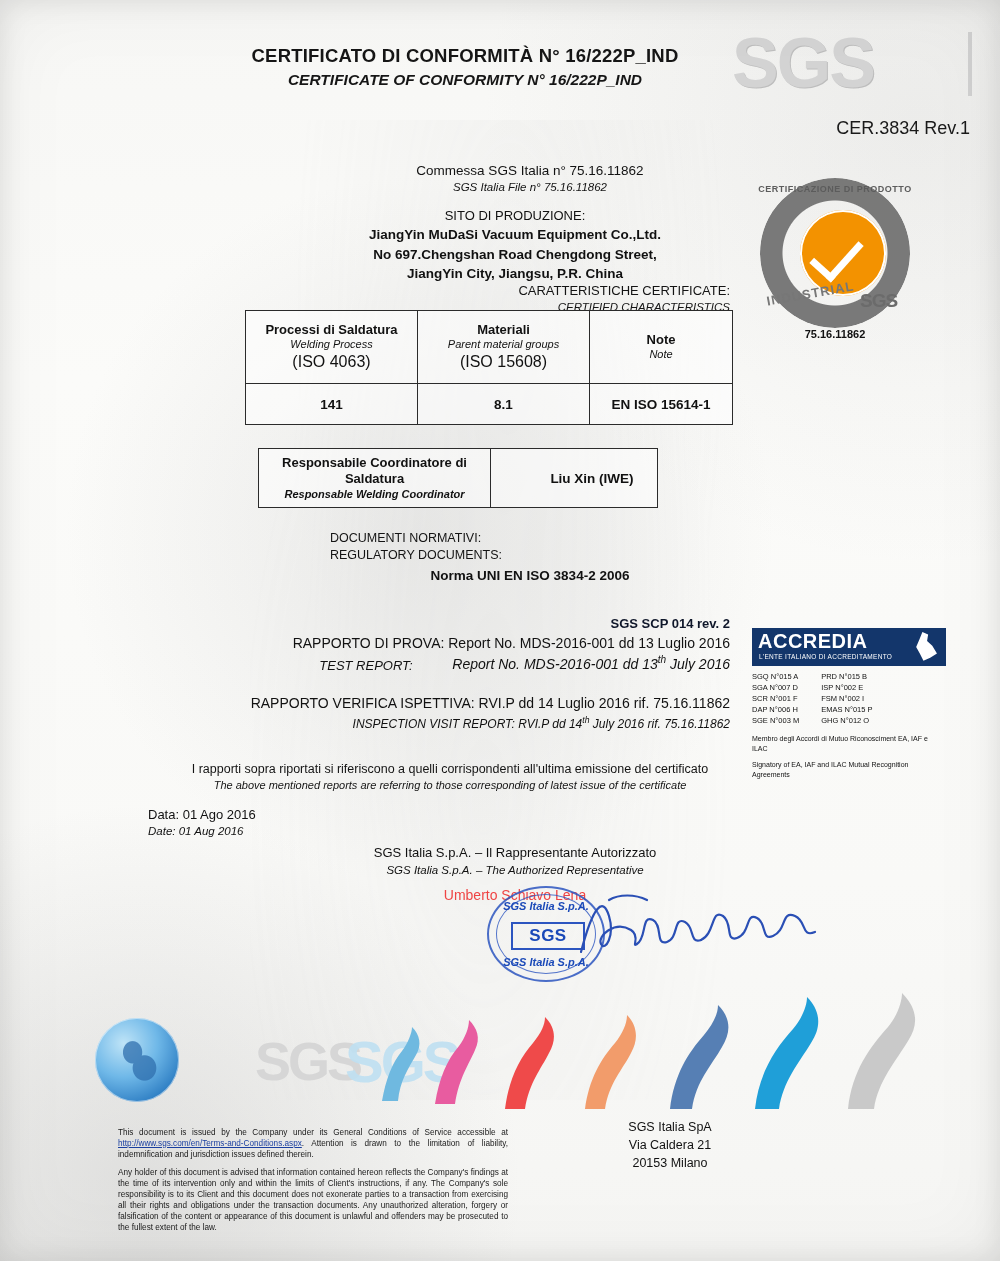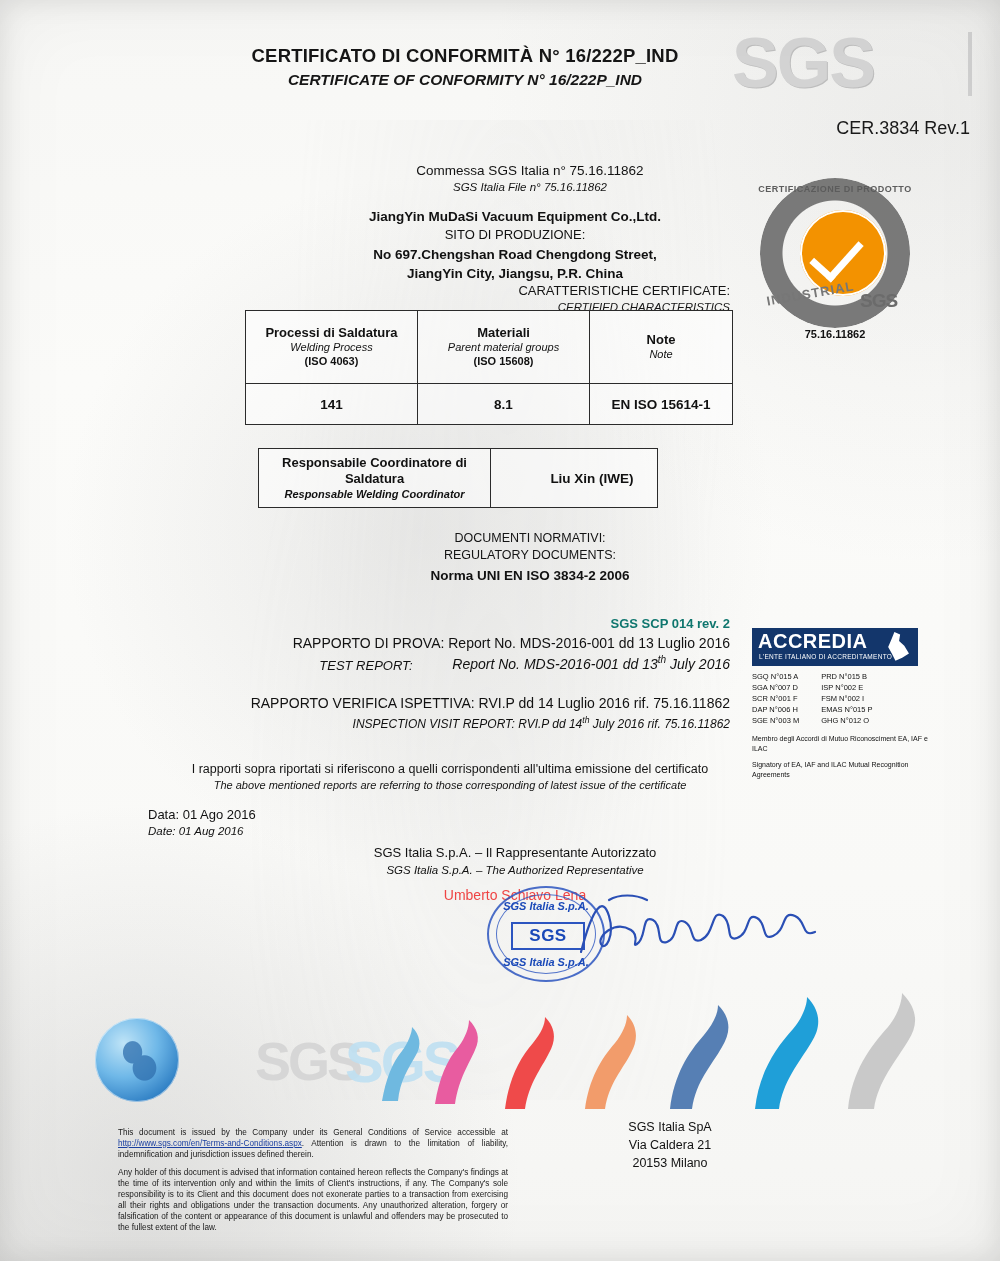--- a/index.html
+++ b/index.html
@@ -69,55 +69,55 @@
   .pm-curve-txt{position:absolute;width:166px;text-align:center;font-size:9px;font-weight:bold;color:#5c5c5c;letter-spacing:.5px;}
   .pm-ind{position:absolute;left:14px;top:108px;font-size:13px;font-weight:bold;color:#777;letter-spacing:1px;transform:rotate(-10deg);}
   .pm-sgs{position:absolute;left:108px;top:112px;font-size:19px;font-weight:bold;color:#6b6b6b;letter-spacing:-1px;}
   .pm-code{position:absolute;left:0;top:150px;width:166px;text-align:center;font-size:11px;font-weight:bold;color:#111;}
 
   
   table.t1{position:absolute;left:245px;top:310px;width:488px;border-collapse:collapse;background:rgba(255,255,255,.55);}
   table.t1 td{border:1px solid #2b2b2b;text-align:center;padding:5px 4px;color:#111;}
   table.t1 .hd{height:62px;font-size:13px;line-height:1.25;}
   table.t1 .hd .s{font-size:11px;font-style:italic;font-weight:normal;}
-  table.t1 .hd .n{font-size:11px;font-weight:bold;}
+  table.t1 .hd .n{font-size:16px;font-weight:normal;}
   table.t1 .val{height:30px;font-size:13.5px;font-weight:bold;}
 
   table.t2{position:absolute;left:258px;top:448px;width:400px;border-collapse:collapse;background:rgba(255,255,255,.55);}
   table.t2 td{border:1px solid #2b2b2b;padding:6px 8px;color:#111;text-align:center;}
   table.t2 .lab{width:215px;font-size:13px;font-weight:bold;line-height:1.25;}
   table.t2 .lab .s{font-size:11px;font-style:italic;}
   table.t2 .val{font-size:13.5px;font-weight:bold;padding-left:44px;}
 
   
-  .docnorm{position:absolute;left:330px;top:530px;width:400px;text-align:center;line-height:1.35;}
+  .docnorm{position:absolute;left:330px;top:530px;width:400px;text-align:left;line-height:1.35;}
   .docnorm .a{font-size:12.5px;color:#141414;}
   .docnorm .b2{font-size:12.5px;color:#141414;}
   .norma{position:absolute;left:330px;top:568px;width:400px;text-align:center;font-size:13.5px;font-weight:bold;color:#111;}
 
-  .scp{position:absolute;left:300px;top:616px;width:430px;text-align:right;font-size:13px;font-weight:bold;color:#0f766e;}
+  .scp{position:absolute;left:300px;top:616px;width:430px;text-align:right;font-size:13px;font-weight:bold;color:#0f172a;}
   .rapp1{position:absolute;left:230px;top:634px;width:500px;text-align:right;line-height:1.4;}
   .rapp1 .a{font-size:14px;color:#111;}
   .rapp1 .b2{font-size:13px;font-style:italic;color:#111;}
   .rapp2{position:absolute;left:180px;top:694px;width:550px;text-align:right;line-height:1.4;}
   .rapp2 .a{font-size:14px;color:#111;}
   .rapp2 .b2{font-size:12px;font-style:italic;color:#111;}
   .sup{font-size:.72em;vertical-align:super;}
 
   .refnote{position:absolute;left:150px;top:760px;width:600px;text-align:center;line-height:1.45;}
   .refnote .a{font-size:12.5px;color:#141414;}
   .refnote .b2{font-size:11px;font-style:italic;color:#141414;}
 
   .data{position:absolute;left:148px;top:806px;line-height:1.35;}
   .data .a{font-size:13px;color:#111;}
   .data .b2{font-size:11.5px;font-style:italic;color:#111;}
 
   
   .accredia{position:absolute;left:752px;top:628px;width:186px;}
-  .ac-box{width:166px;height:38px;background:#13366b;position:relative;}
+  .ac-box{width:194px;height:38px;background:#13366b;position:relative;}
   .ac-box .nm{position:absolute;left:6px;top:2px;font-size:20px;font-weight:bold;color:#fff;letter-spacing:.5px;}
   .ac-box .sub{position:absolute;left:7px;top:25px;font-size:6.5px;color:#fff;letter-spacing:.3px;}
   .ac-box .boot{position:absolute;right:8px;top:4px;width:26px;height:30px;
       background:#fff;clip-path:polygon(40% 0,62% 8%,58% 30%,78% 46%,96% 72%,70% 86%,44% 96%,30% 72%,16% 50%,28% 26%);}
   .ac-codes{margin-top:6px;display:flex;gap:22px;font-size:7.5px;line-height:1.45;color:#111;}
   .ac-note{margin-top:8px;font-size:7px;line-height:1.35;color:#111;}
   .ac-note2{margin-top:7px;font-size:7px;line-height:1.35;color:#111;}
 
   
   .signblk{position:absolute;left:300px;top:844px;width:430px;text-align:center;line-height:1.4;}
@@ -169,22 +169,22 @@
     <div class="bar"></div>
   </div>
   <div class="cer-rev">CER.3834 Rev.1</div>
 
   <div class="commessa">
     <div class="a">Commessa SGS Italia n° 75.16.11862</div>
     <div class="b2">SGS Italia File n° 75.16.11862</div>
   </div>
 
   <div class="site">
+    <div style="font-weight:normal;font-size:13px;">SITO DI PRODUZIONE:</div>
     <div>JiangYin MuDaSi Vacuum Equipment Co.,Ltd.</div>
-    <div style="font-weight:normal;font-size:13px;">SITO DI PRODUZIONE:</div>
     <div>No 697.Chengshan Road Chengdong Street,</div>
     <div>JiangYin City, Jiangsu, P.R. China</div>
   </div>
 
   <div class="prodmark">
     <div class="pm-ring"></div>
     <div class="pm-top">
       <div class="pm-check"></div>
     </div>
     <div class="pm-label">

